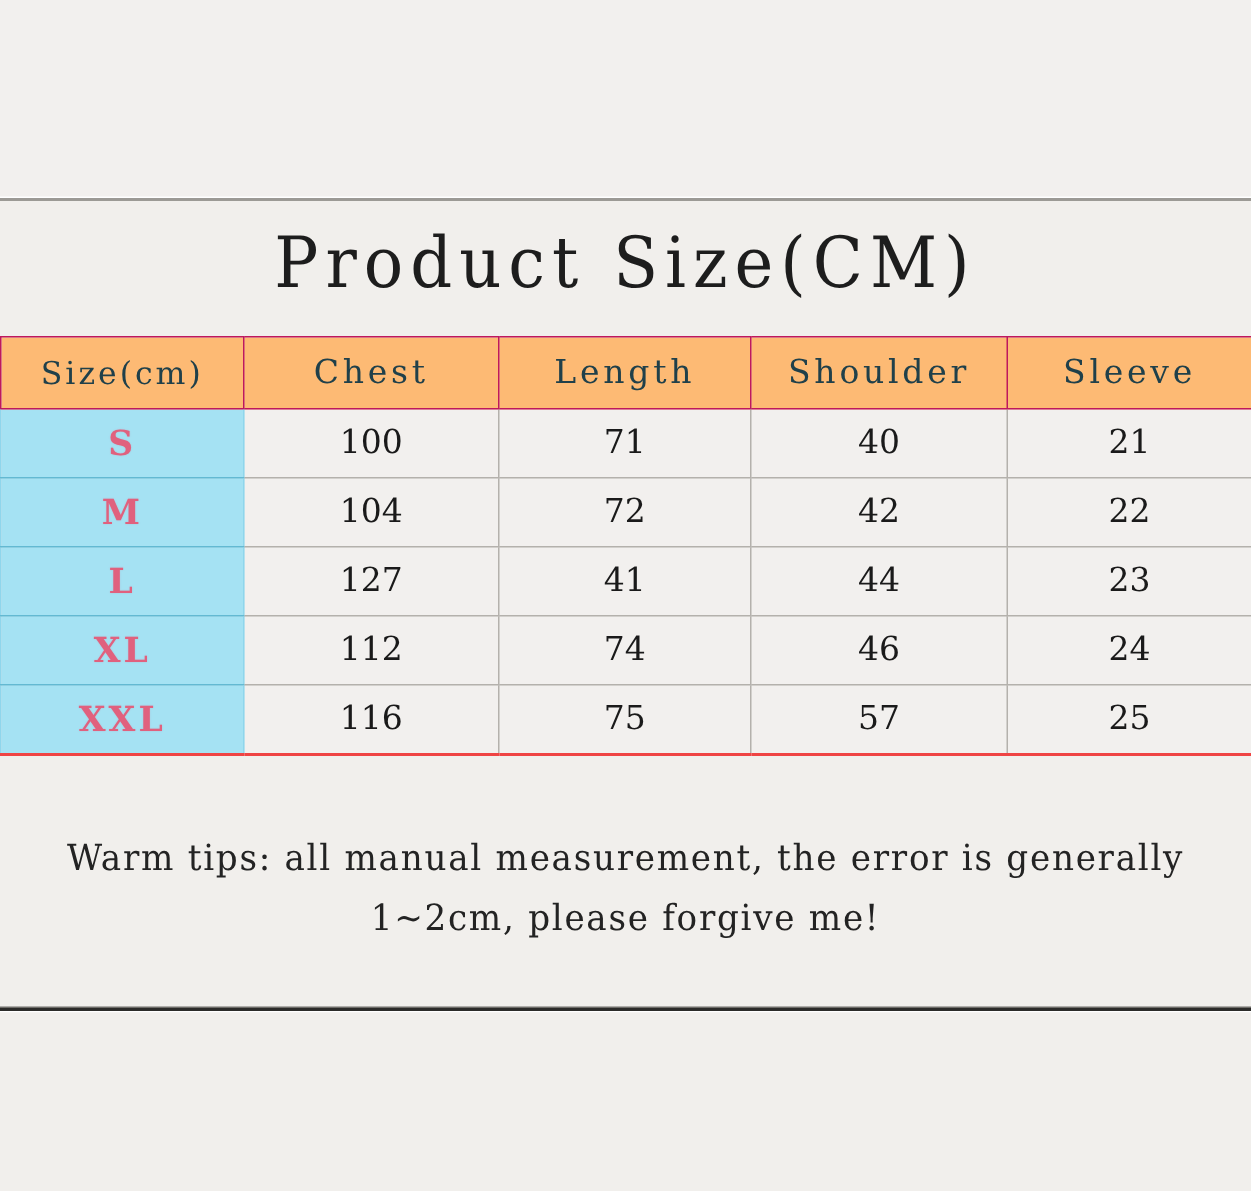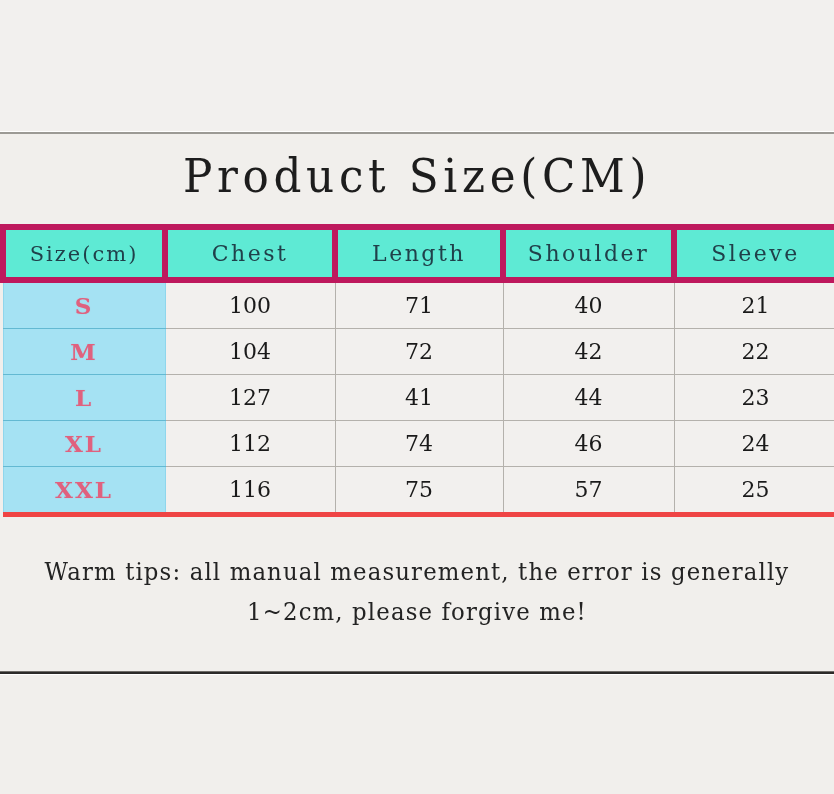--- a/index.html
+++ b/index.html
@@ -80,28 +80,28 @@
     font-family: "DejaVu Serif", serif;
   }
   table.size-table col.c-size    { width: 162px; }
   table.size-table col.c-chest   { width: 170px; }
   table.size-table col.c-length  { width: 168px; }
   table.size-table col.c-should  { width: 171px; }
   table.size-table col.c-sleeve  { width: 163px; }
 
   thead th {
     height: 47px;
-    background: #5eead4;
+    background: #fdba74;
     color: #20404a;
     font-size: 22px;
     font-weight: 400;
     letter-spacing: 2.5px;
     text-align: center;
     vertical-align: middle;
-    border: 6px solid #be185d;
+    border: 1px solid #be185d;
     padding: 0;
     white-space: nowrap;
     margin-top: 39px;
   }
   thead th.th-size {
     font-size: 21px;
     letter-spacing: 2px;
   }
 
   tbody td {
@@ -124,21 +124,21 @@
     font-size: 23px;
     font-weight: 700;
     letter-spacing: 2px;
     border-top: 1px solid #63b9d2;
     border-bottom: 1px solid #63b9d2;
     border-left: 1px solid #8fd6ec;
     border-right: 1px solid #8fd6ec;
     text-shadow: 0 0 1px rgba(224,97,126,0.35);
   }
   tbody tr:last-child td {
-    border-bottom: 5px solid #ef4444;
+    border-bottom: 2px solid #ef4444;
     margin-left: 39px;
   }
 
   
   .tips {
     position: absolute;
     left: 0;
     top: 552px;
     width: 834px;
     text-align: center;

